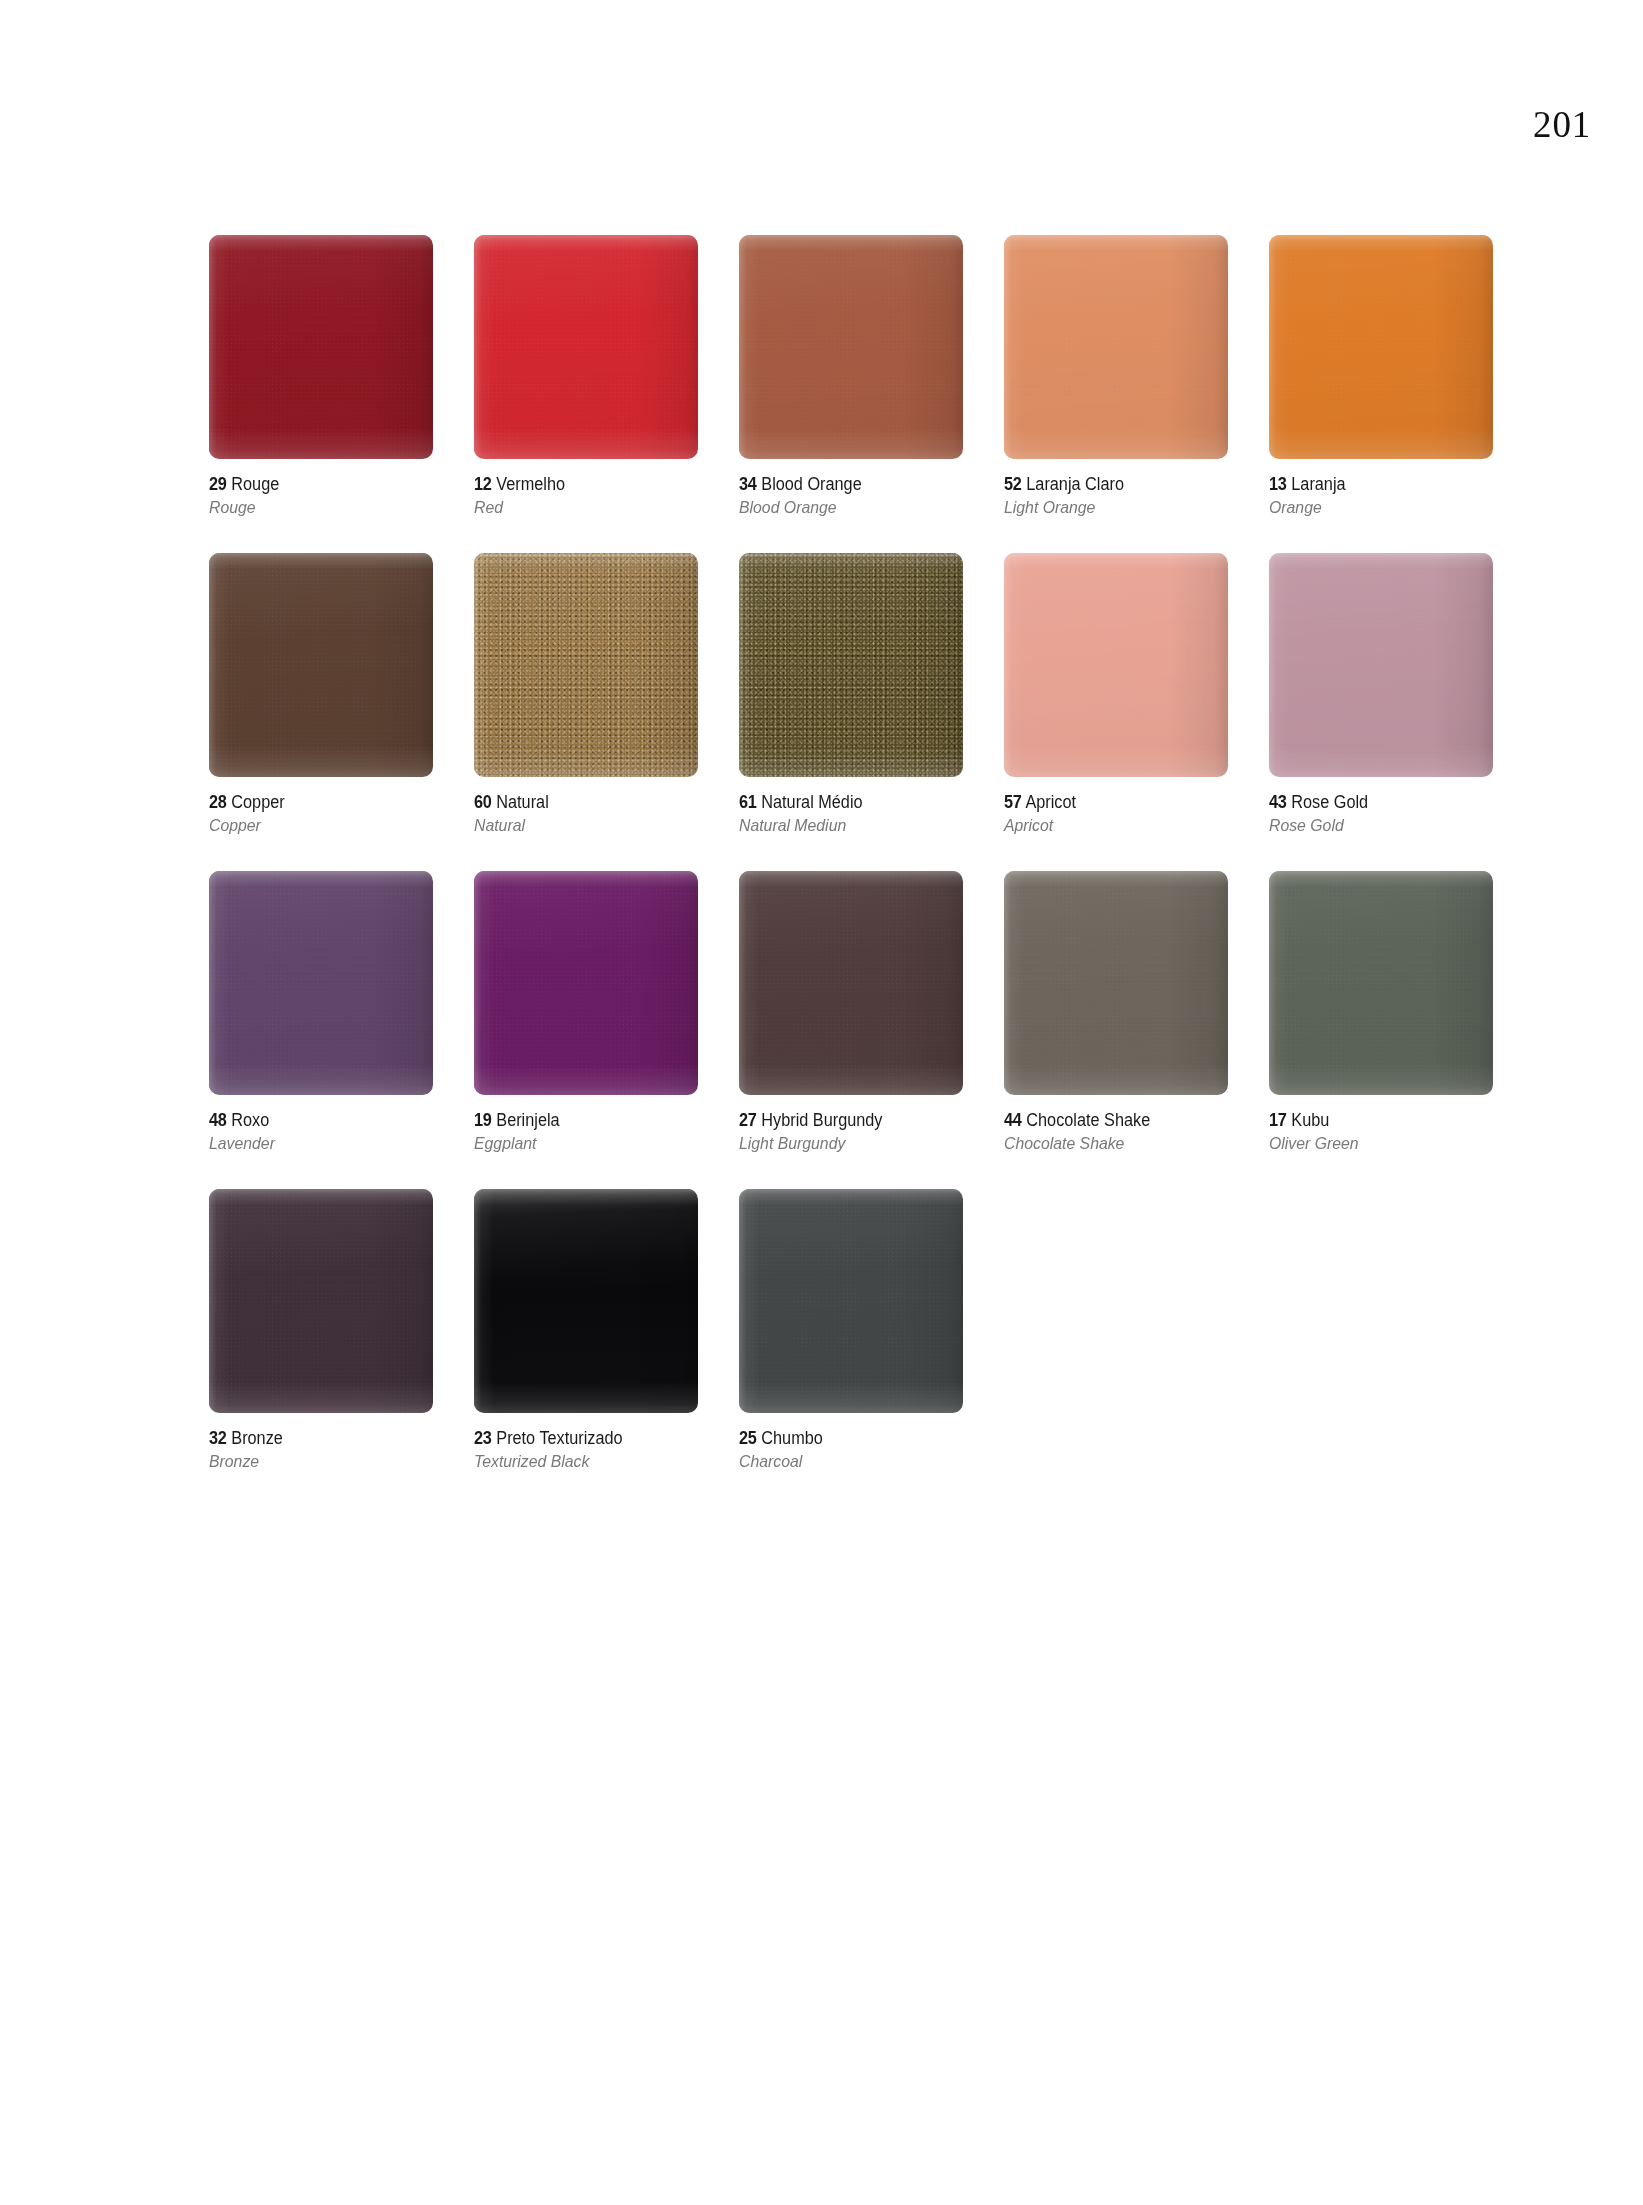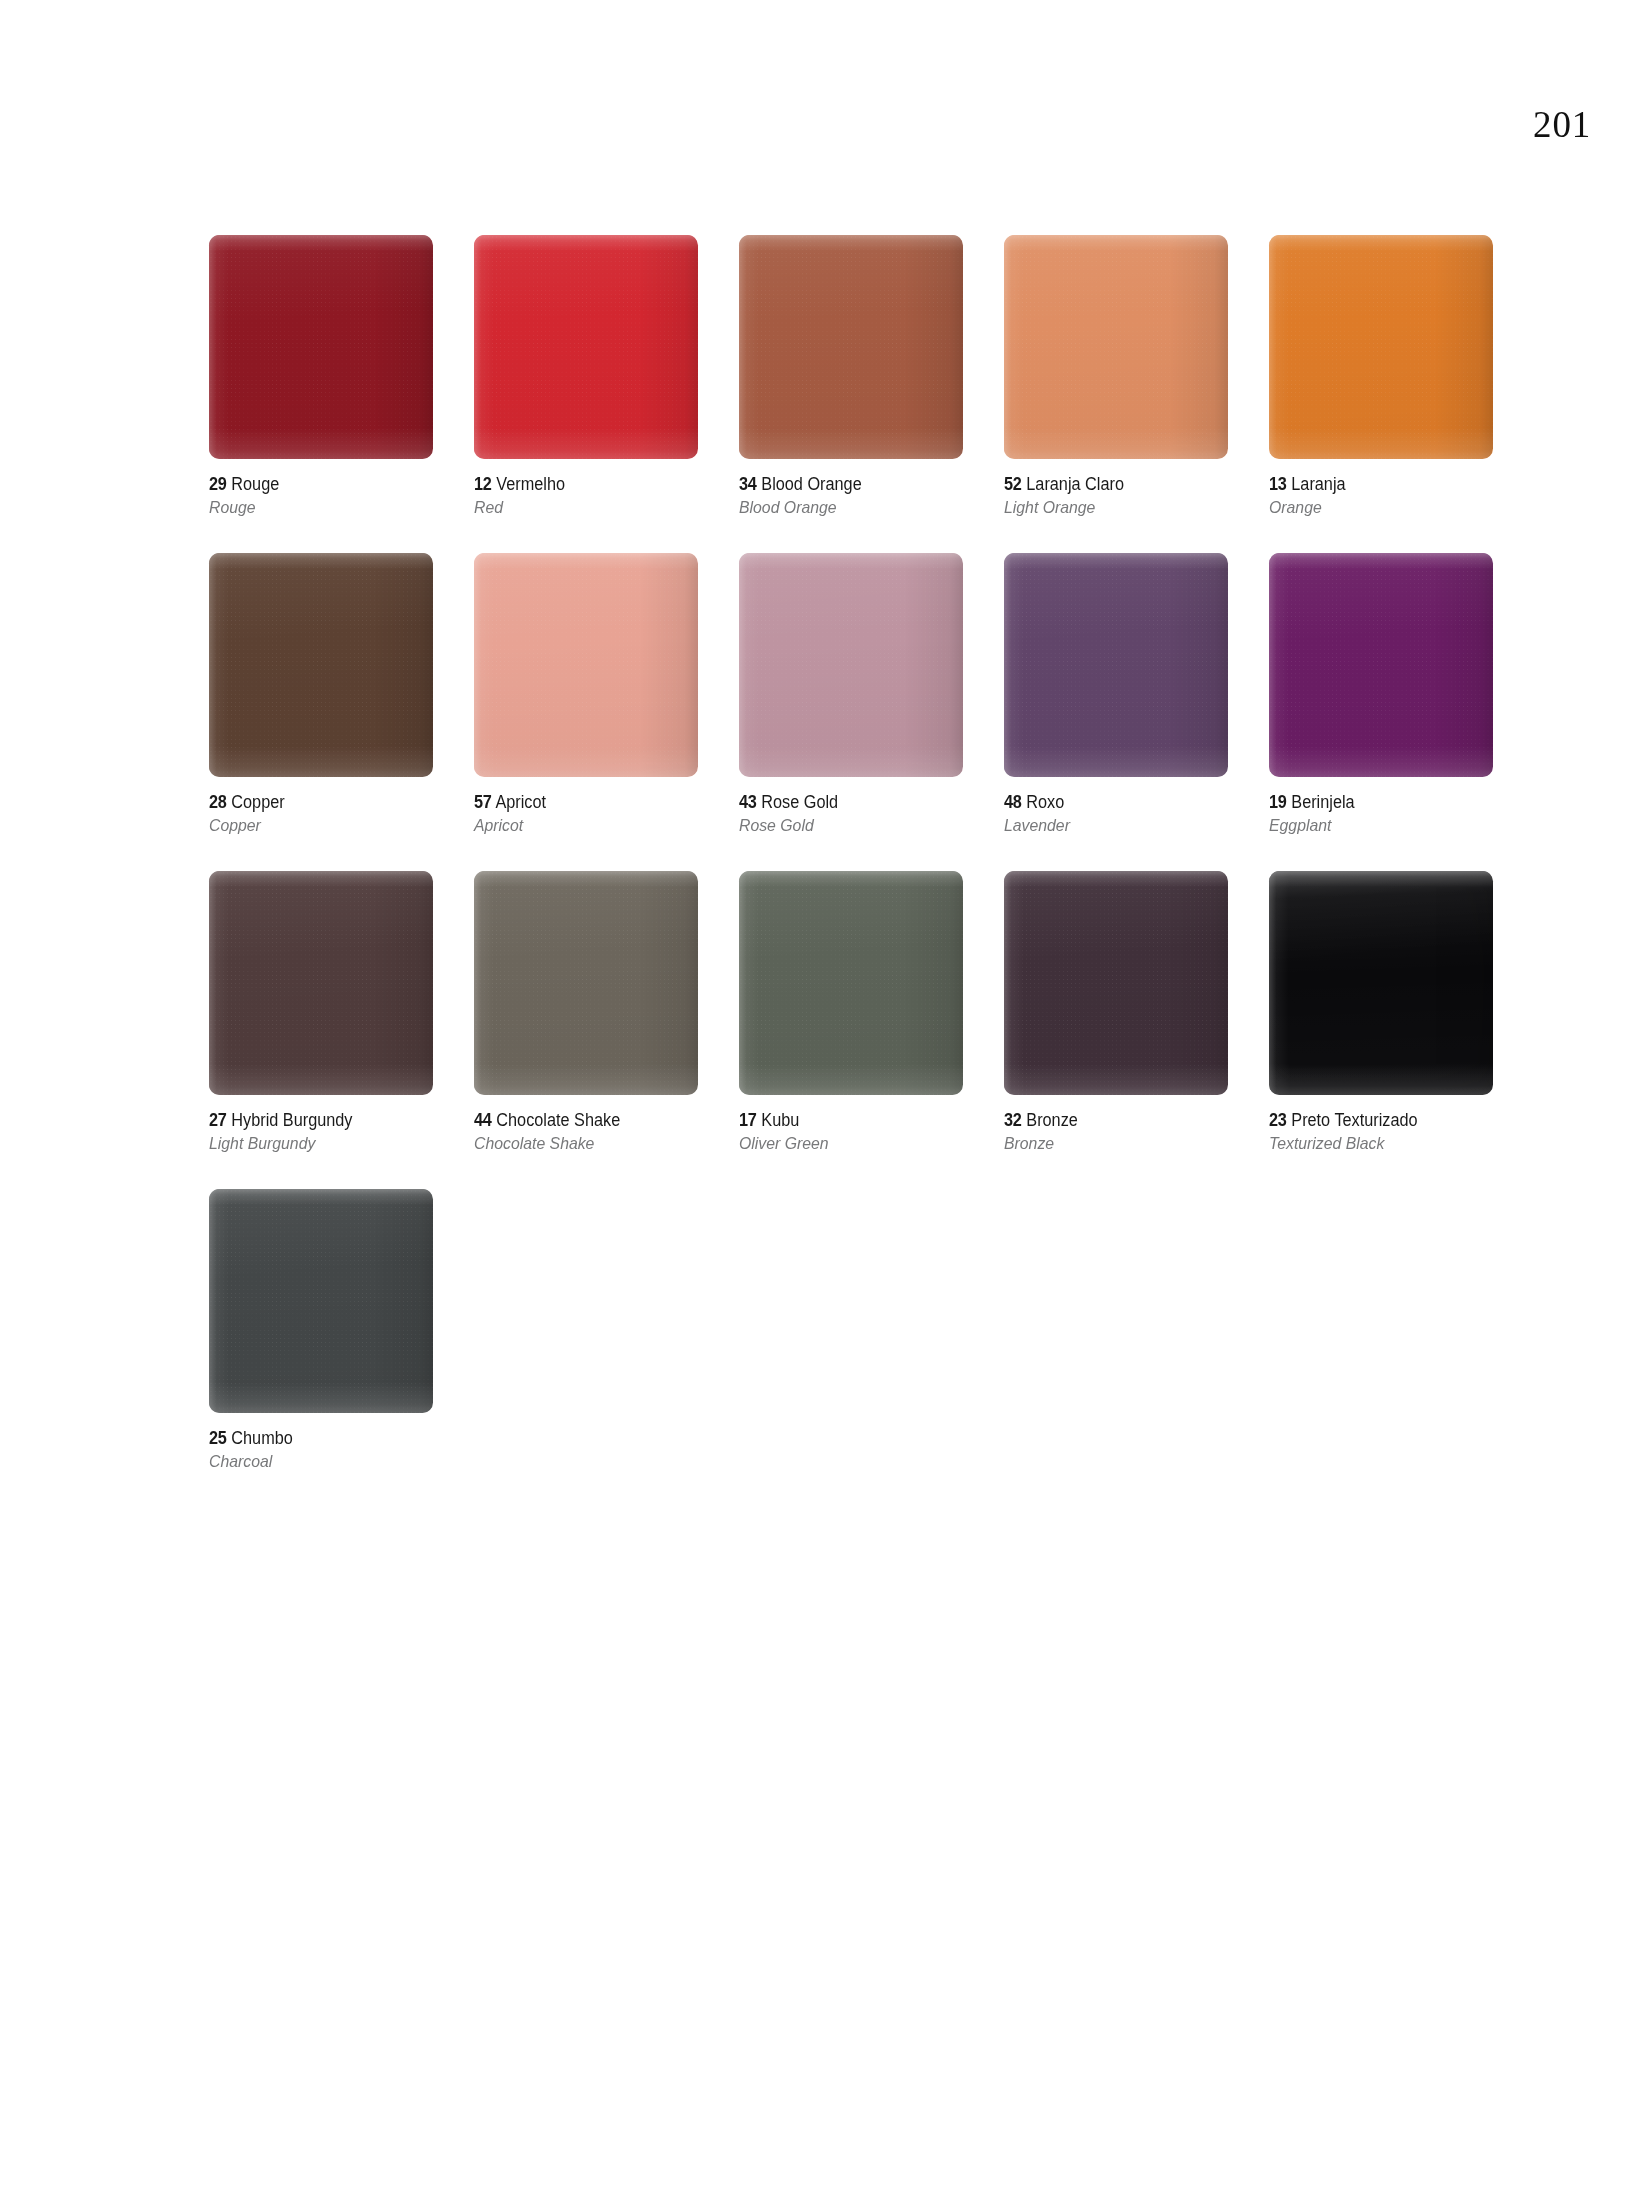--- a/index.html
+++ b/index.html
@@ -232,20 +232,38 @@
       <div class="cell">
         <div class="tile finish-leather" style="background-color: rgb(92, 65, 50);">
           <div class="grain"></div>
         </div>
         <div class="caption">
           <div class="cap-line"><span class="cap-code">28</span> <span class="cap-name">Copper</span></div>
           <div class="cap-en">Copper</div>
         </div>
       </div>
       <div class="cell">
+        <div class="tile finish-speckled" style="background-color: rgb(148, 113, 63);">
+          <div class="grain"></div>
+        </div>
+        <div class="caption">
+          <div class="cap-line"><span class="cap-code">60</span> <span class="cap-name">Natural</span></div>
+          <div class="cap-en">Natural</div>
+        </div>
+      </div>
+      <div class="cell">
+        <div class="tile finish-speckled" style="background-color: rgb(88, 75, 34);">
+          <div class="grain"></div>
+        </div>
+        <div class="caption">
+          <div class="cap-line"><span class="cap-code">61</span> <span class="cap-name">Natural Médio</span></div>
+          <div class="cap-en">Natural Mediun</div>
+        </div>
+      </div>
+      <div class="cell">
         <div class="tile finish-leather" style="background-color: rgb(232, 163, 148);">
           <div class="grain"></div>
         </div>
         <div class="caption">
           <div class="cap-line"><span class="cap-code">57</span> <span class="cap-name">Apricot</span></div>
           <div class="cap-en">Apricot</div>
         </div>
       </div>
       <div class="cell">
         <div class="tile finish-leather" style="background-color: rgb(190, 148, 161);">

